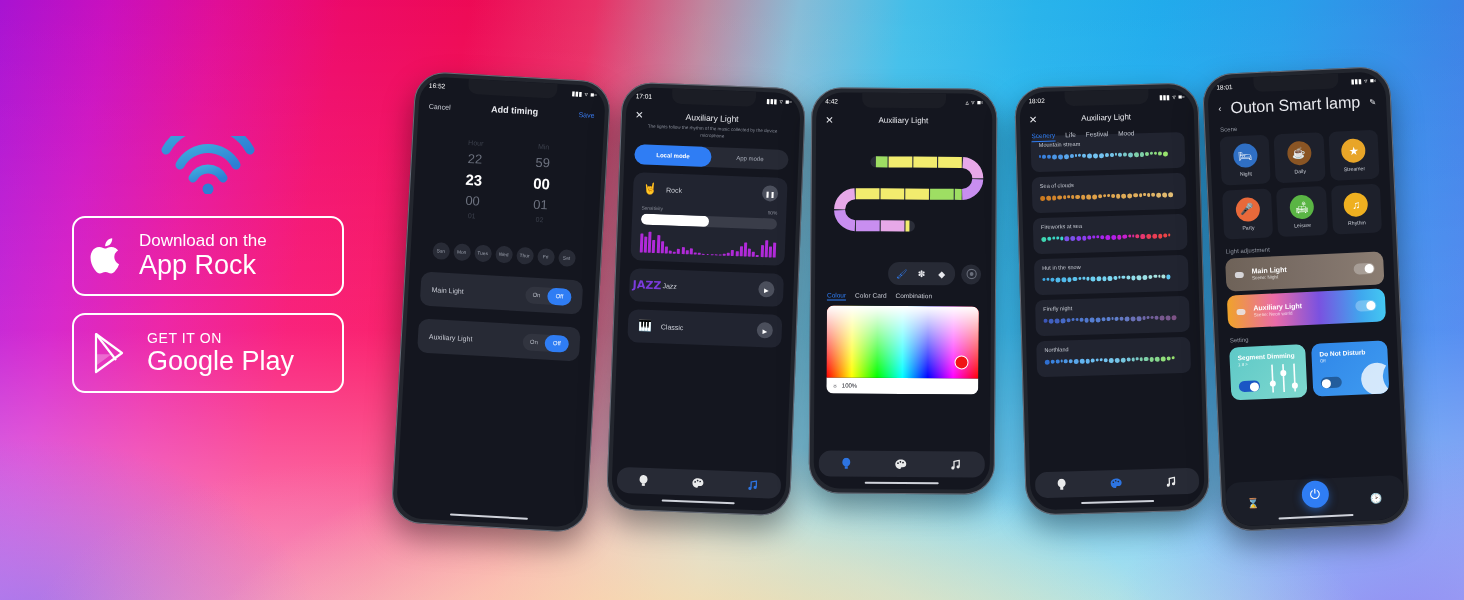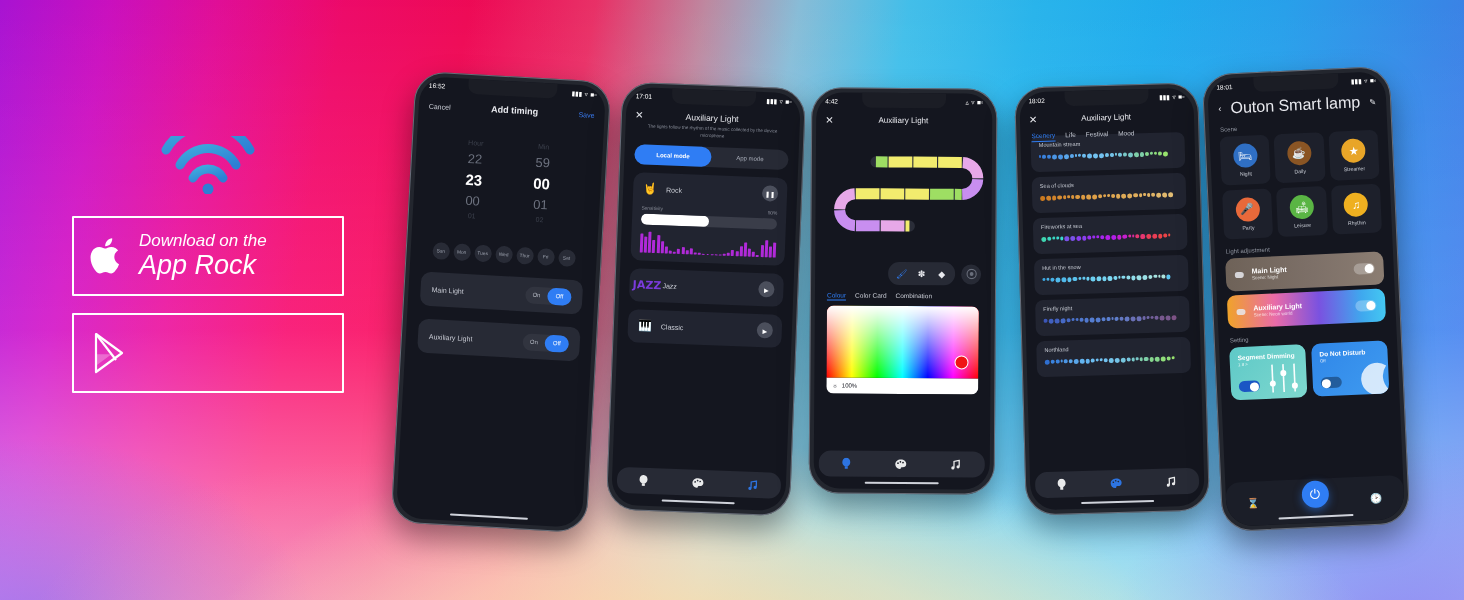--- a/index.html
+++ b/index.html
@@ -53,24 +53,23 @@
     background:linear-gradient(to bottom,#5ec9ea 0%,#49bde6 42%,#2e7fc9 46%,#2f86cf 70%,#3c9bdc 100%);
     display:flex; align-items:center; justify-content:center;
     box-shadow:0 3px 9px rgba(0,0,0,0.22);
   }
   .wifi-plate span {
     color:#fff; font-size:37px; font-weight:bold; letter-spacing:-1px;
     font-family:"DejaVu Sans", sans-serif;
   }
 
   .store-btn {
-    border:2px solid #fff; border-radius:1px; height:80px;
+    border:2px solid #fff; border-radius:13px; height:80px;
     display:flex; align-items:center; padding:0 12px 0 16px; margin-top:17px;
     color:#fff;
-    font-style:italic;
   }
   .store-btn:first-of-type { margin-top:30px; }
   .store-ico { flex:0 0 auto; margin-right:13px; display:flex; align-items:center; }
   .store-txt { line-height:1.05; }
   .store-top { font-size:17px; font-weight:normal; display:block; }
   .store-top.small { font-size:14px; letter-spacing:0.6px; }
   .store-big { font-size:27px; display:block; margin-top:1px; }
 
   
   .phone {
@@ -262,20 +261,24 @@
   </div>
 
   <div class="store-btn">
     <div class="store-ico">
       <svg width="44" height="46" viewBox="0 0 44 46">
         <path fill="none" stroke="#fff" stroke-width="2.2" stroke-linejoin="round" d="M6 4 L32 23 L6 42 Z"></path>
         <path fill="#fff" d="M6.6 24.2 L21.5 24.2 L6.6 35.2 Z" opacity="0.28"></path>
         <path fill="none" stroke="#fff" stroke-width="2.2" d="M6 4 L26 30"></path>
       </svg>
     </div>
+    <div class="store-txt">
+      <span class="store-top small">GET IT ON</span>
+      <span class="store-big">Google Play</span>
+    </div>
   </div>
 </div>
 
 <div class="phone" id="phone1">
   <div class="screen">
     <div class="notch"></div>
     <div class="statusbar">
       <span>16:52</span>
       <span class="sb-icons">
         <span>▮▮▮</span>

